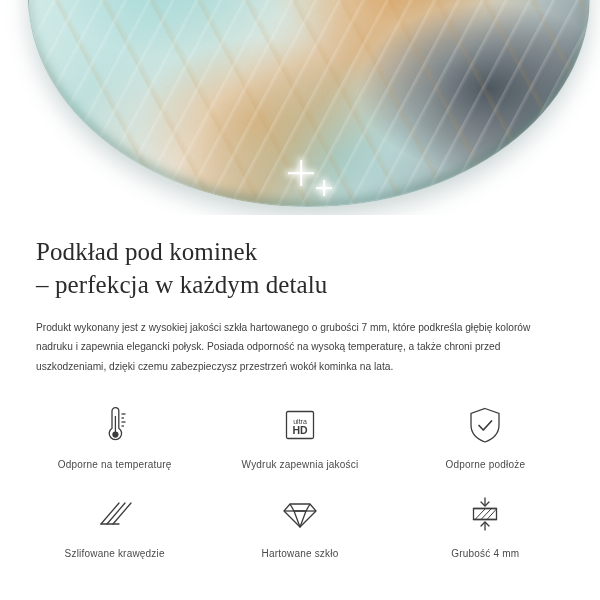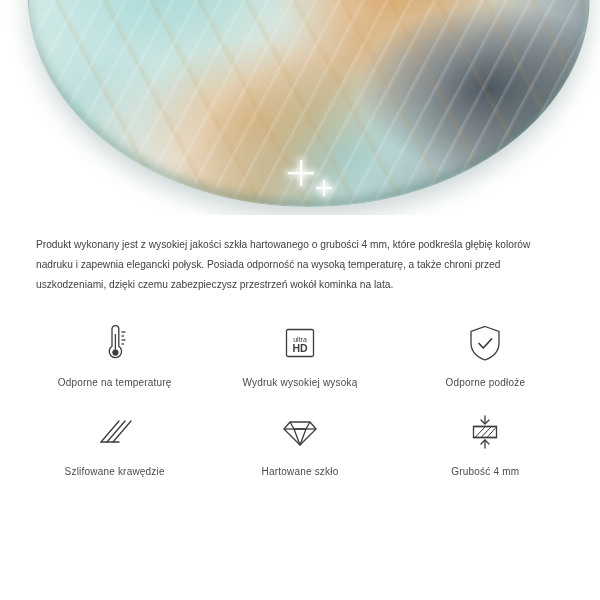--- a/index.html
+++ b/index.html
@@ -148,21 +148,25 @@
     <div class="hero-inner">
       <div class="hero-veins"></div>
 
       <div class="hero-edge"></div>
     </div>
     <span class="sparkle s1"></span>
     <span class="sparkle s2"></span>
   </div>
 
   <div class="content">
-    <p class="paragraph">Produkt wykonany jest z wysokiej jakości szkła hartowanego o grubości 4 mm, które podkreśla głębię kolorów nadruku i zapewnia elegancki połysk. Posiada odporność na wysoką temperaturę, a także chroni przed uszkodzeniami, dzięki czemu zabezpieczysz przestrzeń wokół kominka na lata.</p>
+    <h1 class="headline">
+      <span>Podkład pod kominek</span>
+      <span class="line2">– perfekcja w każdym detalu</span>
+    </h1>
+    <p class="paragraph">Produkt wykonany jest z wysokiej jakości szkła hartowanego o grubości 7 mm, które podkreśla głębię kolorów nadruku i zapewnia elegancki połysk. Posiada odporność na wysoką temperaturę, a także chroni przed uszkodzeniami, dzięki czemu zabezpieczysz przestrzeń wokół kominka na lata.</p>
   </div>
 
   <div class="features">
 
     <div class="feature">
       <div class="feature-icon">
         <svg width="34" height="40" viewBox="0 0 34 40" fill="none" stroke="#3c3c3c" stroke-width="1.3">
           <path d="M14 6a3.4 3.4 0 0 1 6.8 0v17.2a6.2 6.2 0 1 1-6.8 0V6z"></path>
           <line x1="17.4" y1="11" x2="17.4" y2="27"></line>
           <circle cx="17.4" cy="29.6" r="3.1" fill="#3c3c3c" stroke="none"></circle>
@@ -176,21 +180,21 @@
     </div>
 
     <div class="feature">
       <div class="feature-icon">
         <svg width="40" height="40" viewBox="0 0 40 40">
           <rect x="6.5" y="6.5" width="27" height="27" rx="1.5" fill="none" stroke="#3c3c3c" stroke-width="1.3"></rect>
           <text x="20" y="18.5" text-anchor="middle" font-family="Liberation Sans, sans-serif" font-size="7" fill="#3c3c3c">ultra</text>
           <text x="20" y="29" text-anchor="middle" font-family="Liberation Sans, sans-serif" font-size="10.5" font-weight="bold" fill="#3c3c3c">HD</text>
         </svg>
       </div>
-      <div class="feature-label">Wydruk wysokiej wysoką</div>
+      <div class="feature-label">Wydruk zapewnia jakości</div>
     </div>
 
     <div class="feature">
       <div class="feature-icon">
         <svg width="36" height="42" viewBox="0 0 36 42" fill="none" stroke="#3c3c3c" stroke-width="1.3">
           <path d="M18 4.5 32 9.5v11.5c0 8.5-6 14-14 17-8-3-14-8.5-14-17V9.5L18 4.5z"></path>
           <path d="M12 21.5 16.3 26 24.5 17" stroke-width="1.7" stroke-linecap="round" stroke-linejoin="round"></path>
         </svg>
       </div>
       <div class="feature-label">Odporne podłoże</div>

